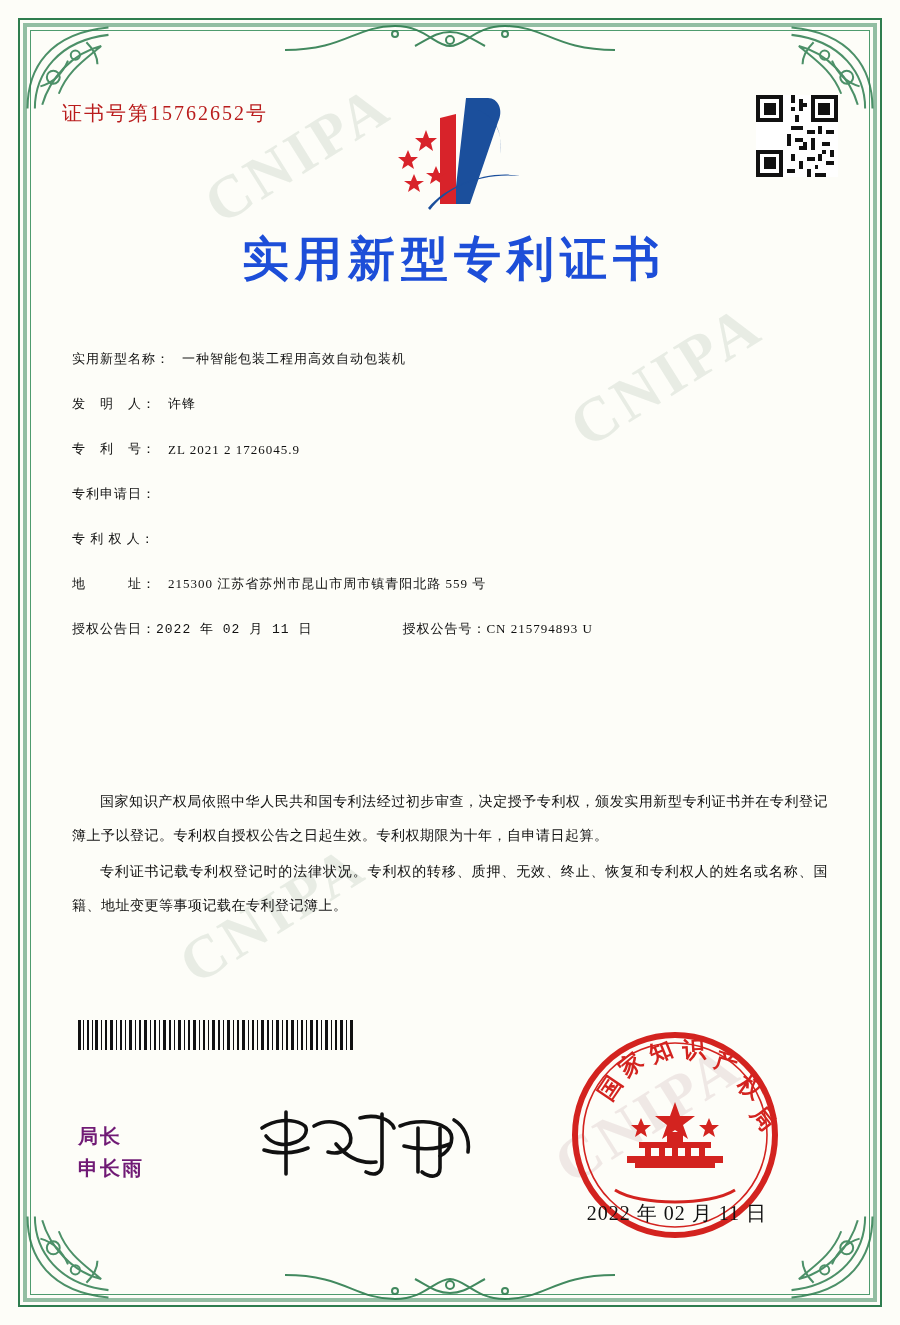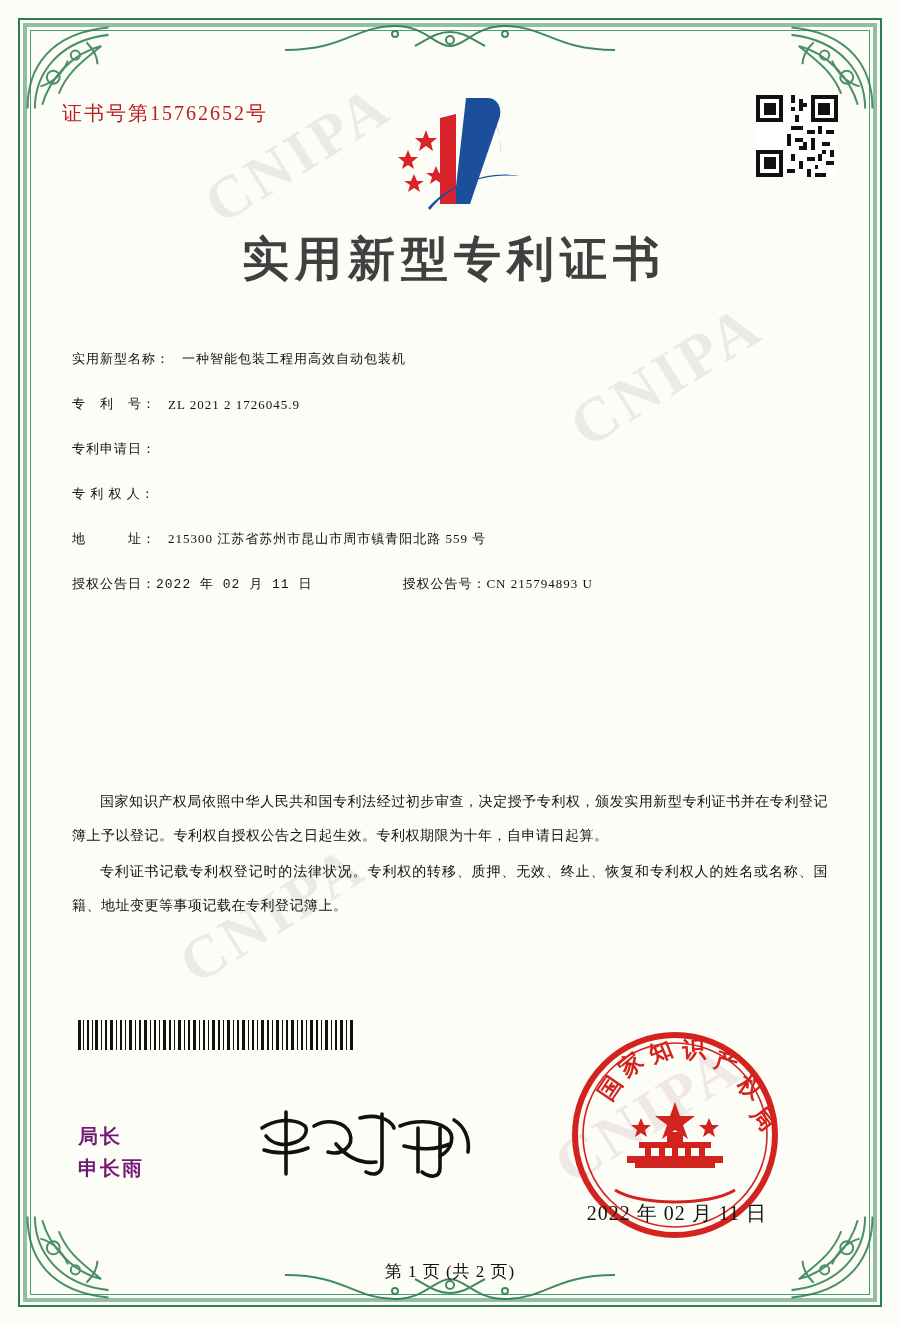--- a/index.html
+++ b/index.html
@@ -97,21 +97,21 @@
     background: #fff;
   }
   .title {
     position: absolute;
     left: 8px; right: 0;
     top: 228px;
     text-align: center;
     font-size: 47px;
     font-weight: bold;
     letter-spacing: 6px;
-    color: #404040;
+    color: #1d4ed8;
     font-family: "DejaVu Sans", "Liberation Sans", sans-serif;
   }
 
   
   .fields {
     position: absolute;
     left: 72px;
     right: 72px;
     top: 350px;
   }
@@ -347,20 +347,24 @@
         <rect x="15" y="18" width="1" height="1"></rect>
     </g>
   </svg>
 
   <div class="title">实用新型专利证书</div>
 
   <div class="fields">
     <div class="frow">
       <span class="flabel">实用新型名称：</span>
       <span class="fvalue">一种智能包装工程用高效自动包装机</span>
+    </div>
+    <div class="frow">
+      <span class="flabel">发　明　人：</span>
+      <span class="fvalue">许锋</span>
     </div>
     <div class="frow">
       <span class="flabel">专　利　号：</span>
       <span class="fvalue">ZL 2021 2 1726045.9</span>
     </div>
     <div class="frow">
       <span class="flabel">专利申请日：</span>
     </div>
     <div class="frow">
       <span class="flabel">专 利 权 人：</span>
@@ -499,15 +503,14 @@
       </g>
       <rect x="-8" y="-16" width="16" height="10" fill="#d3231f"></rect>
     </g>
     <g fill="none" stroke="#d3231f" stroke-width="3">
       <path d="M45 160 C70 176 140 176 165 160"></path>
     </g>
   </svg>
 
   <div class="seal-date">2022 年 02 月 11 日</div>
 
-  <div class="footer">第 1 页 (共 2 页)</div>
 
 </div>
 
 </body></html>

